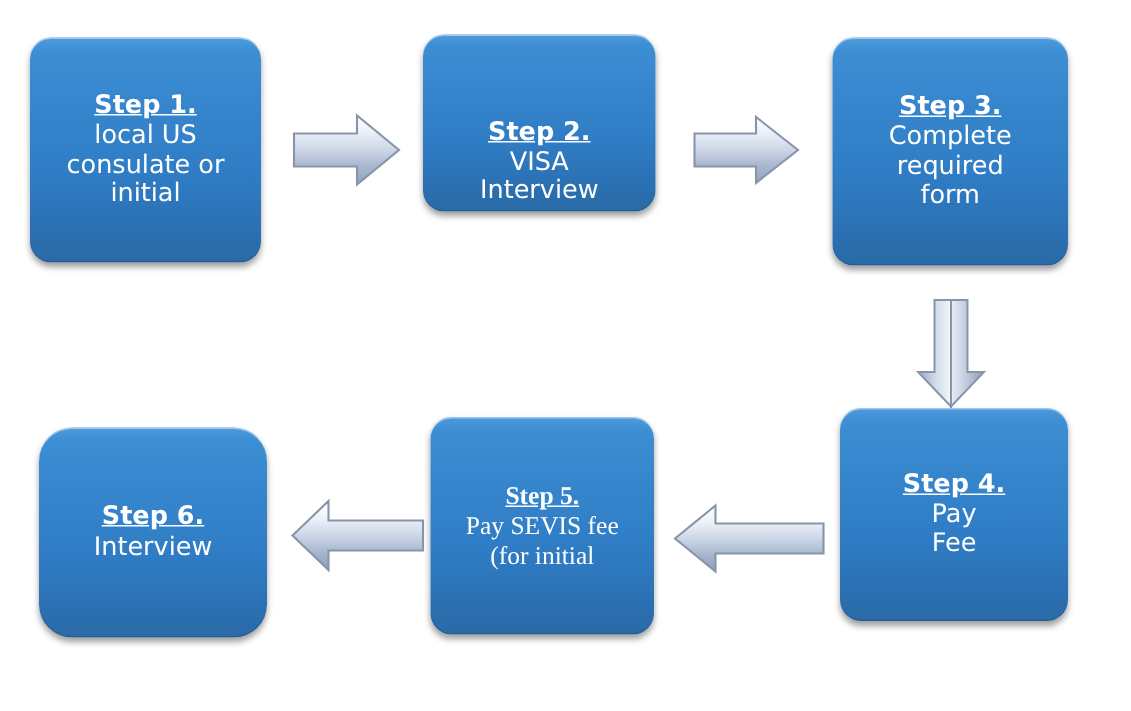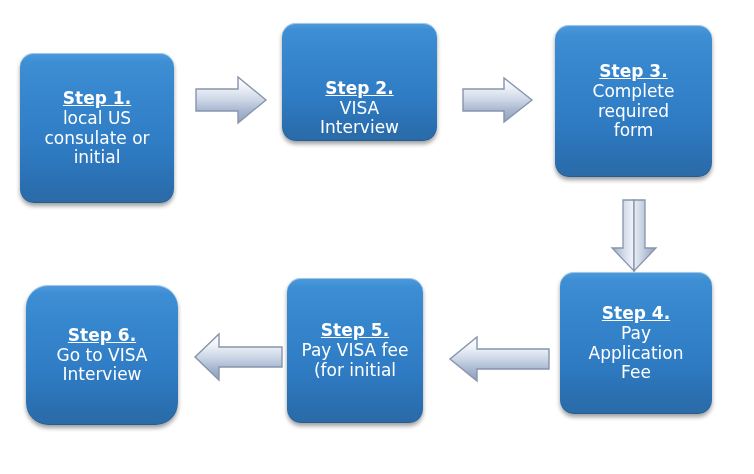--- a/index.html
+++ b/index.html
@@ -62,21 +62,21 @@
   .arrow svg {
     display: block;
     overflow: visible;
   }
 </style>
 </head>
 <body>
 
 <div id="canvas">
 
-  <div class="step-box" style="left:20px; top:25px; width:154px; height:150px;margin-top:28px;">
+  <div class="step-box" style="left:20px; top:25px; width:154px; height:150px;">
     <div class="step-head">Step 1.</div>
     <div class="step-line">local US</div>
     <div class="step-line">consulate or</div>
     <div class="step-line">initial</div>
   </div>
 
   <div class="arrow" style="left:194px; top:74px; width:74px; height:52px;">
     <svg width="74" height="52" viewBox="0 0 74 52">
       <defs>
         <linearGradient id="gradRight1" x1="0" y1="0" x2="0" y2="1">
@@ -136,59 +136,57 @@
 
       <path d="M 13 2 L 24 2 L 24 73 L 2 50 L 13 50 Z" fill="url(#gradDownL)" stroke="#8795ab" stroke-width="1.3" stroke-linejoin="miter"></path>
 
       <path d="M 24 2 L 35 2 L 35 50 L 46 50 L 24 73 Z" fill="url(#gradDownR)" stroke="#8795ab" stroke-width="1.3" stroke-linejoin="miter"></path>
     </svg>
   </div>
 
   <div class="step-box" style="left:560px; top:272px; width:152px; height:142px;">
     <div class="step-head">Step 4.</div>
     <div class="step-line">Pay</div>
-    <div class="step-line">Application</div>
     <div class="step-line">Fee</div>
   </div>
 
   <div class="arrow" style="left:447px; top:334px; width:104px; height:50px;">
     <svg width="104" height="50" viewBox="0 0 104 50">
       <defs>
         <linearGradient id="gradLeft1" x1="0" y1="0" x2="0" y2="1">
           <stop offset="0%" stop-color="#ffffff"></stop>
           <stop offset="25%" stop-color="#eef2f8"></stop>
           <stop offset="52%" stop-color="#c9d4e5"></stop>
           <stop offset="75%" stop-color="#a7b6cf"></stop>
           <stop offset="100%" stop-color="#8e9eb8"></stop>
         </linearGradient>
       </defs>
       <path d="M 102 15 L 30 15 L 30 3 L 3 25 L 30 47 L 30 35 L 102 35 Z" fill="url(#gradLeft1)" stroke="#8795ab" stroke-width="1.4" stroke-linejoin="miter"></path>
     </svg>
   </div>
 
-  <div class="step-box" style="left:287px; top:278px; width:136px; height:145px;">
+  <div class="step-box" style="left:287px; top:278px; width:149px; height:145px;font-family:Liberation Serif, serif;">
     <div class="step-head">Step 5.</div>
-    <div class="step-line">Pay VISA fee</div>
+    <div class="step-line">Pay SEVIS fee</div>
     <div class="step-line">(for initial</div>
   </div>
 
   <div class="arrow" style="left:192px; top:331px; width:92px; height:52px;">
     <svg width="92" height="52" viewBox="0 0 92 52">
       <defs>
         <linearGradient id="gradLeft2" x1="0" y1="0" x2="0" y2="1">
           <stop offset="0%" stop-color="#ffffff"></stop>
           <stop offset="25%" stop-color="#eef2f8"></stop>
           <stop offset="52%" stop-color="#c9d4e5"></stop>
           <stop offset="75%" stop-color="#a7b6cf"></stop>
           <stop offset="100%" stop-color="#8e9eb8"></stop>
         </linearGradient>
       </defs>
       <path d="M 90 16 L 27 16 L 27 3 L 3 26 L 27 49 L 27 36 L 90 36 Z" fill="url(#gradLeft2)" stroke="#8795ab" stroke-width="1.4" stroke-linejoin="miter"></path>
     </svg>
   </div>
 
   <div class="step-box" style="left:26px; top:285px; width:152px; height:140px;border-radius:22px;">
     <div class="step-head">Step 6.</div>
-    <div class="step-line">Go to VISA</div>
     <div class="step-line">Interview</div>
   </div>
 
 </div>
 
 </body></html>

